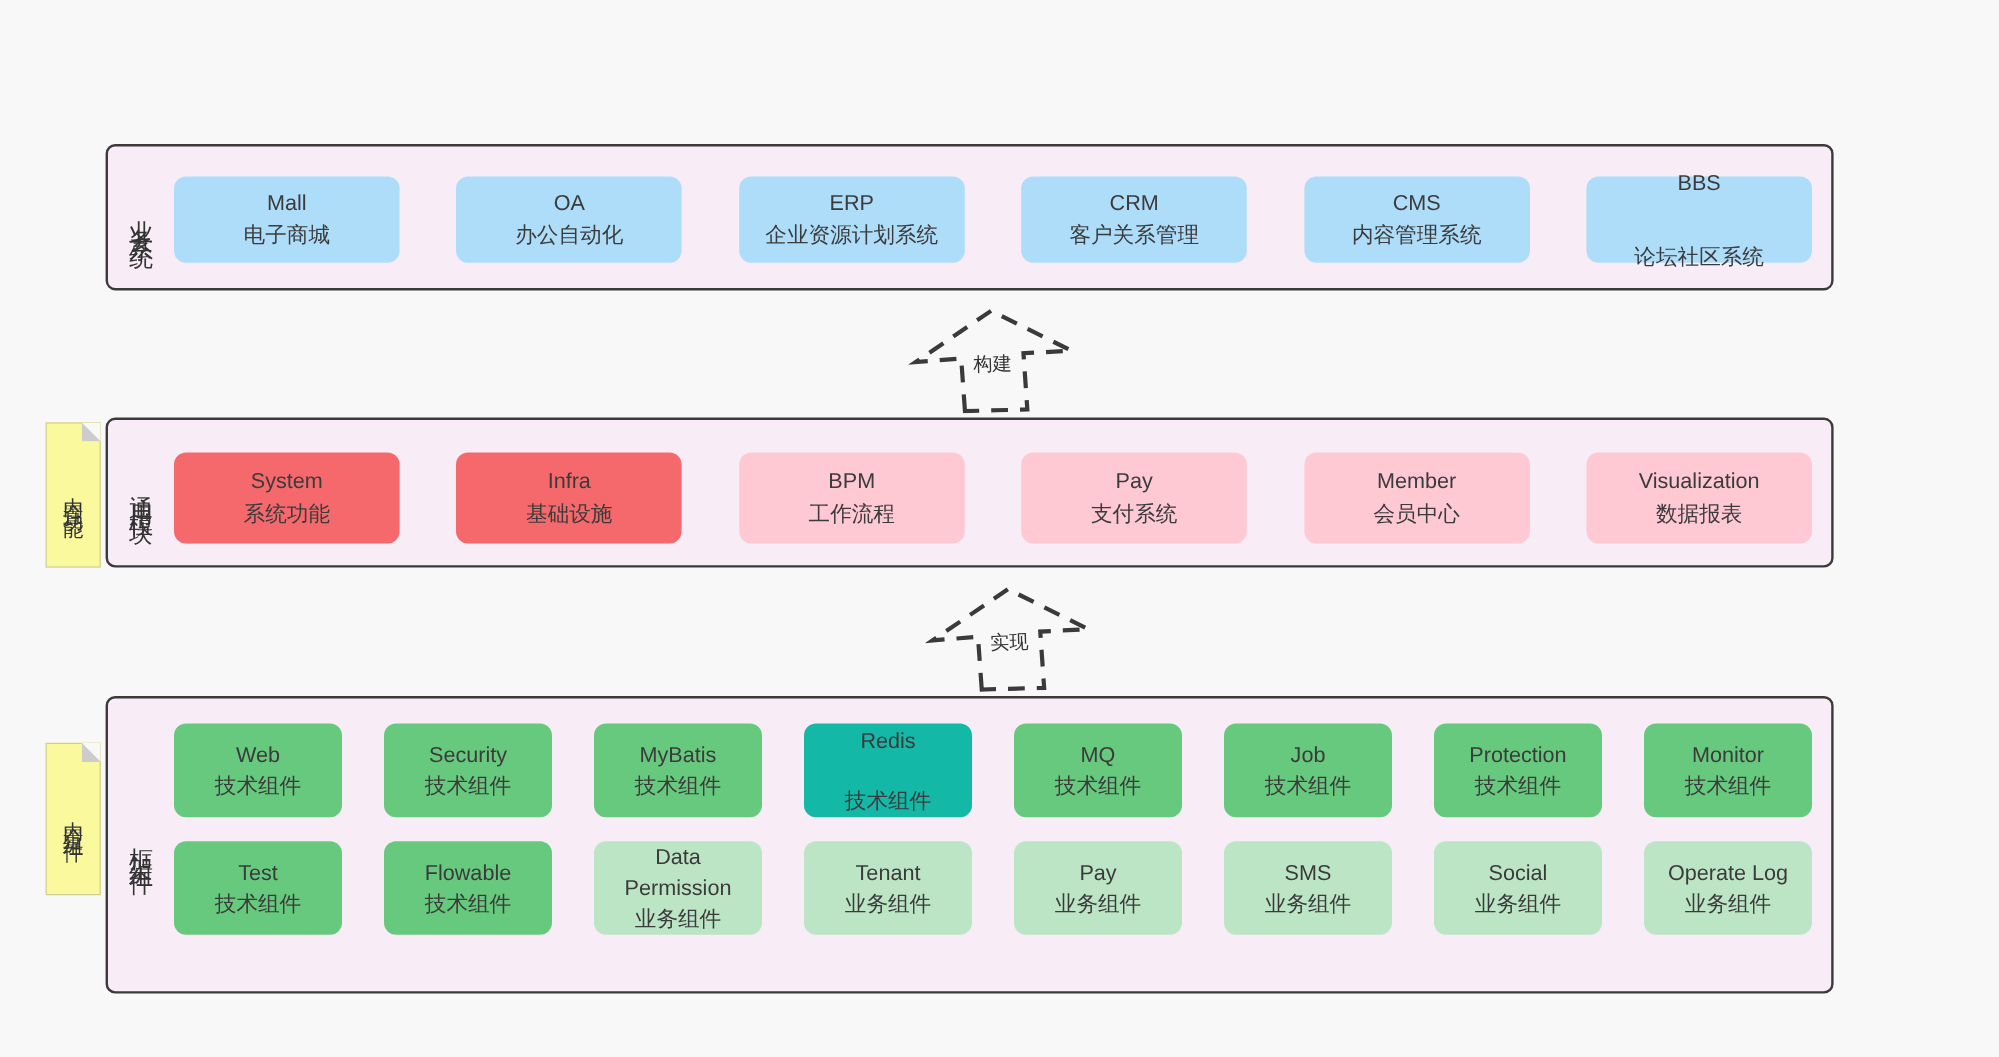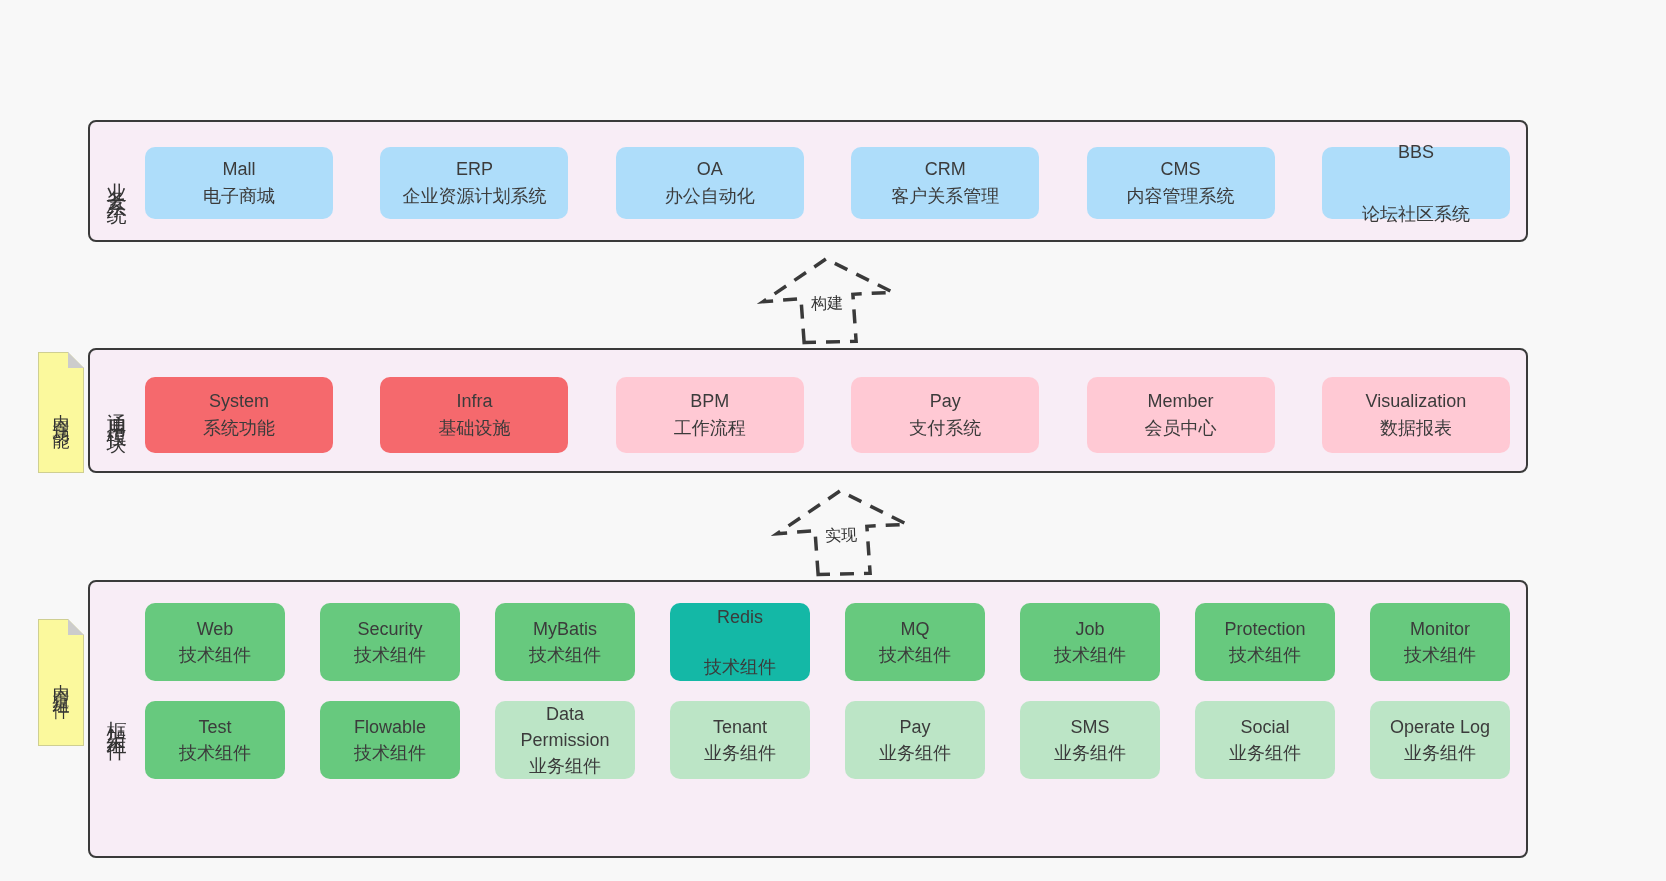--- a/index.html
+++ b/index.html
@@ -41,26 +41,26 @@
 <div id="canvas" style="background: rgb(248, 248, 248);">
 
   <div class="band band-top" style="top: 120px; height: 122px; background: rgb(248, 237, 246);">
     <div class="band-label">业务系统</div>
     <div class="row" style="top:25px;">
       <div class="box" style="background: rgb(174, 221, 250);">
         <span class="t">Mall</span>
         <span class="s">电子商城</span>
       </div>
       <div class="box" style="background: rgb(174, 221, 250);">
+        <span class="t">OA</span>
+        <span class="s">办公自动化</span>
+      </div>
+      <div class="box" style="background: rgb(174, 221, 250);">
         <span class="t">ERP</span>
         <span class="s">企业资源计划系统</span>
-      </div>
-      <div class="box" style="background: rgb(174, 221, 250);">
-        <span class="t">OA</span>
-        <span class="s">办公自动化</span>
       </div>
       <div class="box" style="background: rgb(174, 221, 250);">
         <span class="t">CRM</span>
         <span class="s">客户关系管理</span>
       </div>
       <div class="box" style="background: rgb(174, 221, 250);">
         <span class="t">CMS</span>
         <span class="s">内容管理系统</span>
       </div>
       <div class="box" style="background: rgb(174, 221, 250); gap: 35px;">
@@ -117,21 +117,21 @@
       <path d="M46 88 L44 44 L6 46 L70 5 L136 40 L96 41 L98 88 Z"></path>
     </svg>
     <span class="arrow-label">实现</span>
   </div>
 
   <div class="sticky" style="top: 619px; height: 127px; background: rgb(251, 249, 157);">
     <span class="fold-cut"></span>
     <span class="fold"></span>
     <span class="sticky-label">内置组件</span>
   </div>
-  <div class="band band-bot" style="top: 580px; height: 278px; background: rgb(248, 237, 246);">
+  <div class="band band-bot" style="top: 580px; height: 248px; background: rgb(248, 237, 246);">
     <div class="band-label">框架组件</div>
 
     <div class="row" style="top:21px;">
       <div class="box" style="background: rgb(103, 201, 126);">
         <span class="t">Web</span>
         <span class="s">技术组件</span>
       </div>
       <div class="box" style="background: rgb(103, 201, 126);">
         <span class="t">Security</span>
         <span class="s">技术组件</span>

